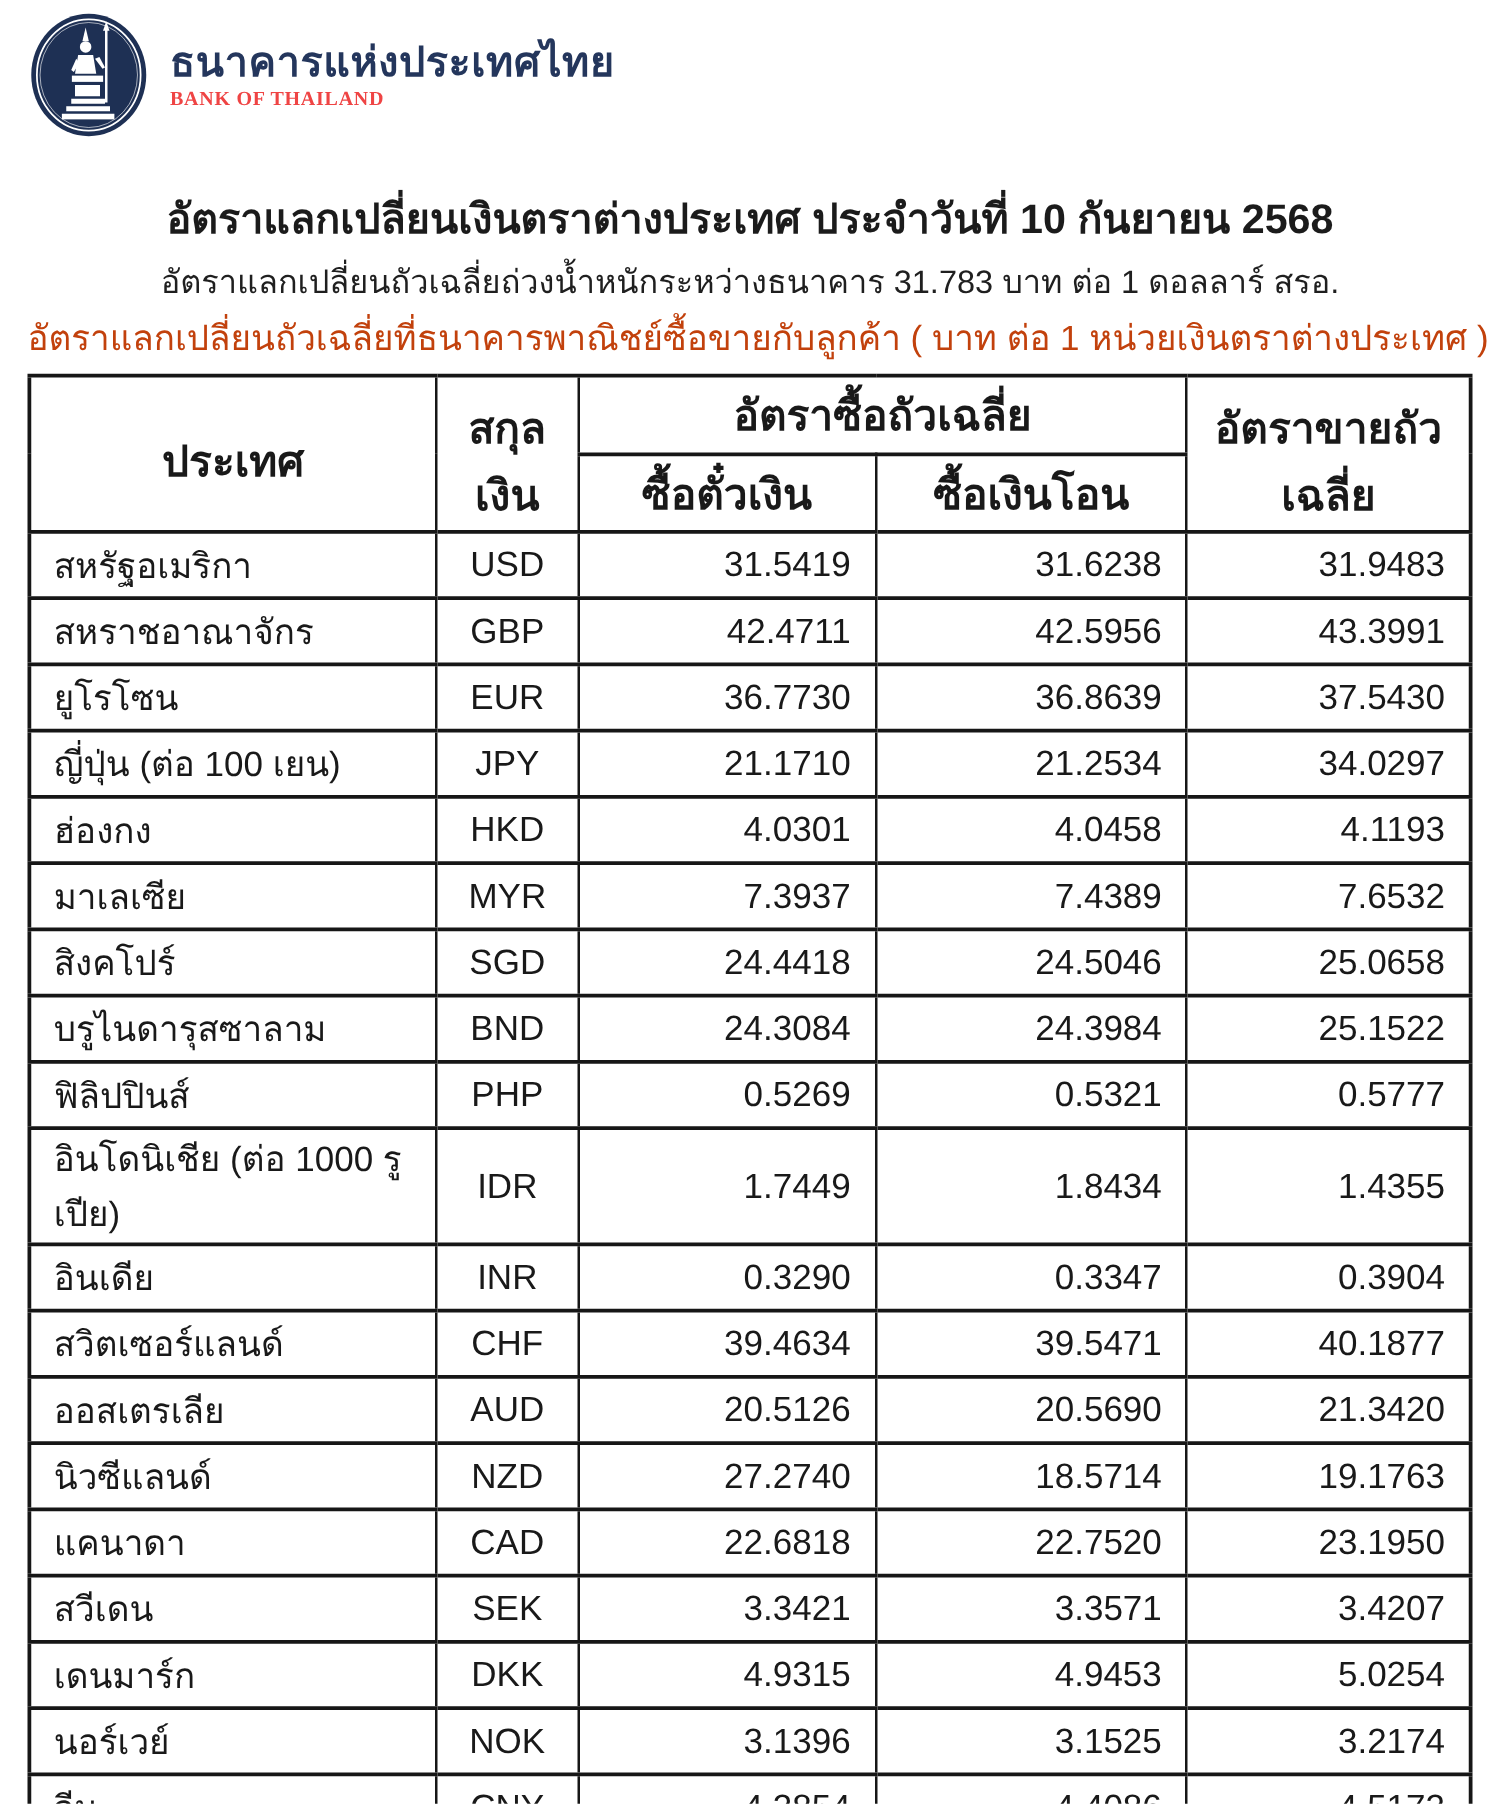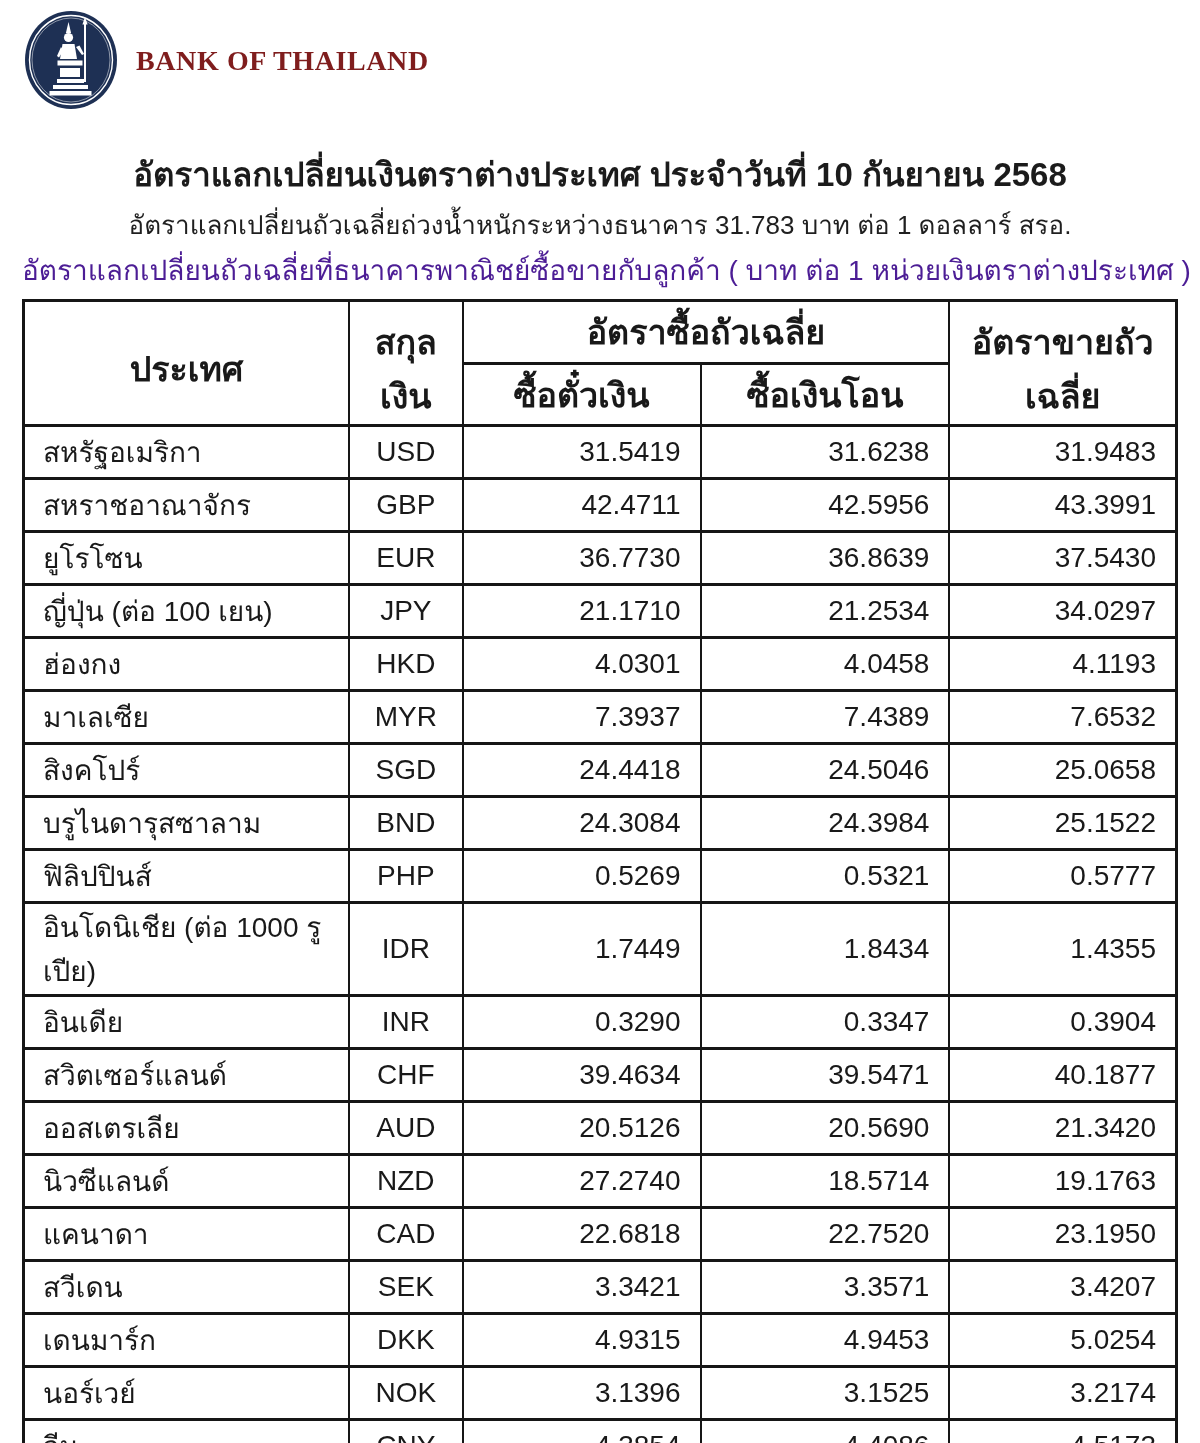--- a/index.html
+++ b/index.html
@@ -29,23 +29,23 @@
   .brand-text { display: flex; flex-direction: column; justify-content: center; }
   .brand-thai {
     font-size: 33px;
     font-weight: 600;
     color: #24365c;
     line-height: 1.15;
     letter-spacing: 0.5px;
   }
   .brand-eng {
     font-family: "Liberation Serif", "DejaVu Serif", serif;
-    font-size: 28px;
+    font-size: 16px;
     font-weight: 700;
-    color: #7f1d1d;
+    color: #ef4444;
     letter-spacing: 0.6px;
     margin-top: 2px;
   }
   .title {
     margin-top: 44px;
     text-align: center;
     font-size: 33px;
     font-weight: 600;
     color: #1b1b1b;
     line-height: 1.2;
@@ -56,21 +56,21 @@
     font-size: 26px;
     font-weight: 500;
     color: #1f1f1f;
     line-height: 1.2;
   }
   .note {
     margin-top: 13px;
     padding-left: 22px;
     font-size: 28px;
     font-weight: 500;
-    color: #4c1d95;
+    color: #c2410c;
     line-height: 1.2;
   }
   .table-wrap {
     margin-top: 12px;
     padding: 0 22px;
   }
   table.rates {
     width: 100%;
     border-collapse: collapse;
     border: 3px solid #161616;
@@ -124,20 +124,21 @@
     <path d="M53 38 l6 8 2-1 -4.5-8.5 Z" fill="#ffffff"></path>
 
     <rect x="34.5" y="51.5" width="25" height="5" fill="#ffffff"></rect>
 
     <rect x="37" y="59" width="20" height="9" fill="#ffffff"></rect>
     <rect x="34" y="70" width="27" height="4" fill="#ffffff"></rect>
     <rect x="30" y="76" width="35" height="4" fill="#ffffff"></rect>
     <rect x="26.5" y="82" width="42" height="4.5" fill="#ffffff"></rect>
   </svg>
   <div class="brand-text">
+    <div class="brand-thai">ธนาคารแห่งประเทศไทย</div>
     <div class="brand-eng">BANK OF THAILAND</div>
   </div>
 </div>
 
 <div class="title">อัตราแลกเปลี่ยนเงินตราต่างประเทศ ประจำวันที่ 10 กันยายน 2568</div>
 <div class="subtitle">อัตราแลกเปลี่ยนถัวเฉลี่ยถ่วงน้ำหนักระหว่างธนาคาร 31.783 บาท ต่อ 1 ดอลลาร์ สรอ.</div>
 <div class="note">อัตราแลกเปลี่ยนถัวเฉลี่ยที่ธนาคารพาณิชย์ซื้อขายกับลูกค้า ( บาท ต่อ 1 หน่วยเงินตราต่างประเทศ )</div>
 
 <div class="table-wrap">
   <table class="rates">

